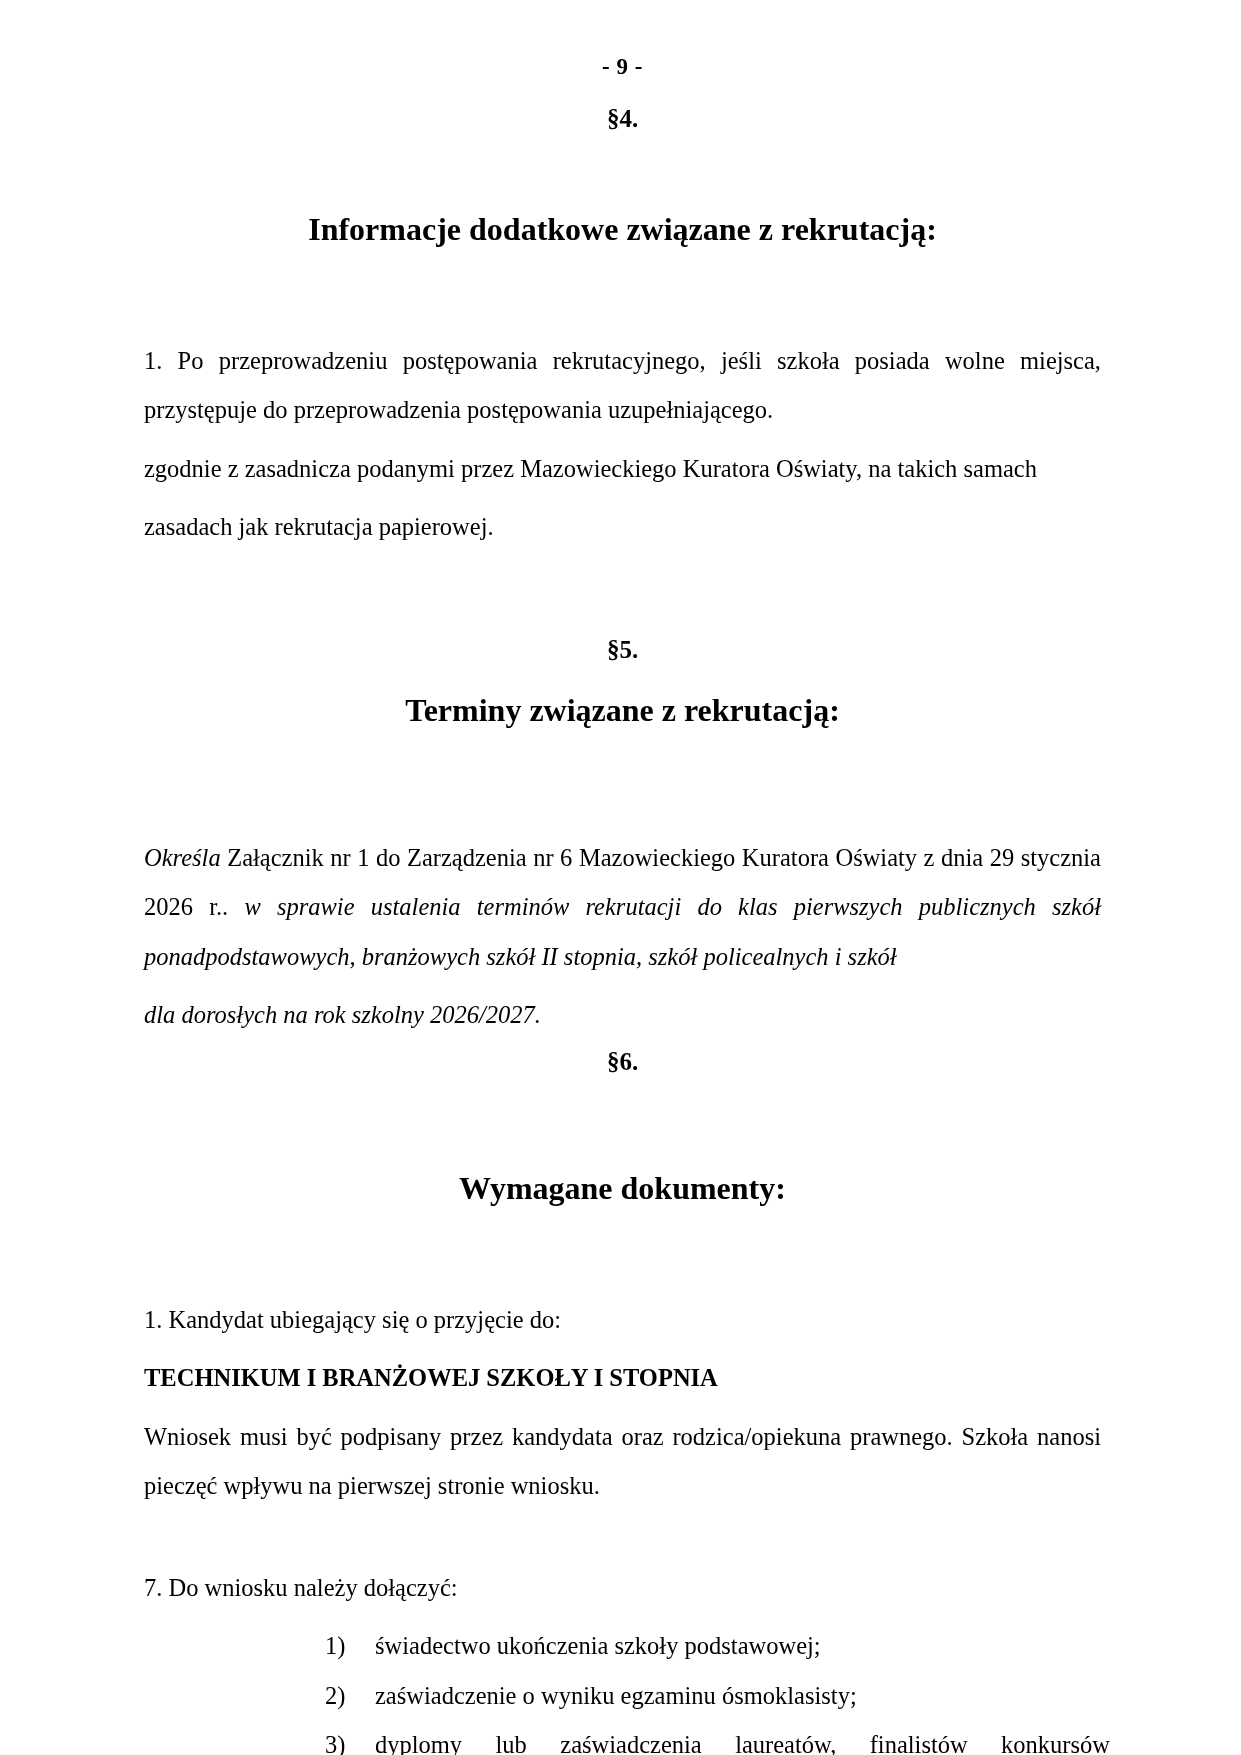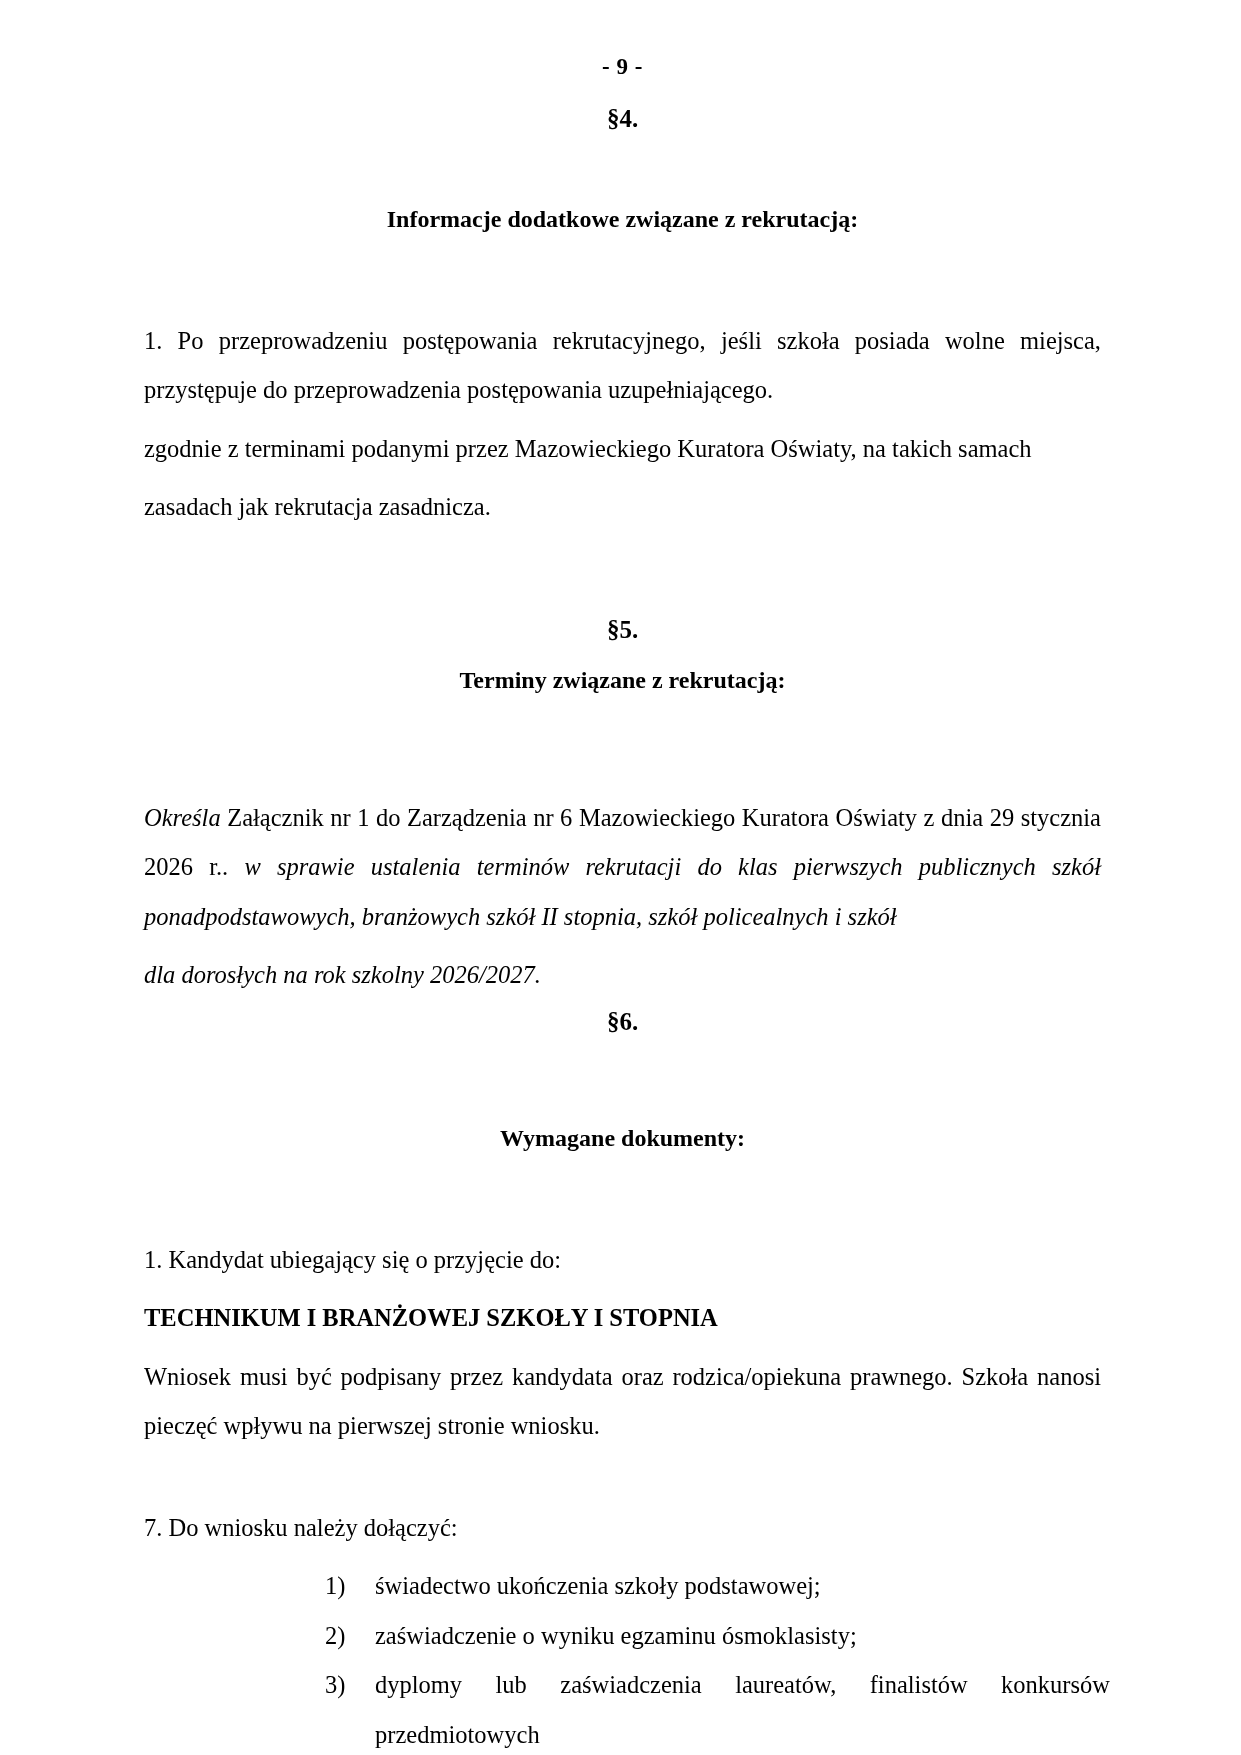--- a/index.html
+++ b/index.html
@@ -38,24 +38,24 @@
   }
   .section-mark {
     text-align: center;
     font-size: 25px;
     font-weight: bold;
     line-height: 1.0;
     margin: 0;
   }
   .section-title {
     text-align: center;
-    font-size: 24px;
+    font-size: 32px;
     font-weight: bold;
     line-height: 1.0;
-    margin: 0;
+    margin: 6px;
   }
   .para {
     font-size: 24.5px;
     line-height: 2.02;
     margin: 9px;
     text-align: justify;
     text-justify: inter-word;
     hyphens: none;
   }
   .para.nojustify {
@@ -111,22 +111,22 @@
 
     <div class="section-title">Informacje dodatkowe związane z rekrutacją:</div>
 
     <div class="spacer-4"></div>
 
     <p class="para">
       <span>1. Po przeprowadzeniu postępowania rekrutacyjnego, jeśli szkoła posiada wolne miejsca,</span>
       <span>przystępuje do przeprowadzenia postępowania uzupełniającego.</span>
     </p>
 
-    <p class="para nojustify">zgodnie z terminami podanymi przez Mazowieckiego Kuratora Oświaty, na takich samach</p>
-    <p class="para nojustify">zasadach jak rekrutacja zasadnicza.</p>
+    <p class="para nojustify">zgodnie z zasadnicza podanymi przez Mazowieckiego Kuratora Oświaty, na takich samach</p>
+    <p class="para nojustify">zasadach jak rekrutacja papierowej.</p>
 
     <div class="spacer-4"></div>
 
     <div class="section-mark">§5.</div>
 
     <div class="spacer-6"></div>
 
     <div class="section-title">Terminy związane z rekrutacją:</div>
 
     <div class="spacer-5"></div>

